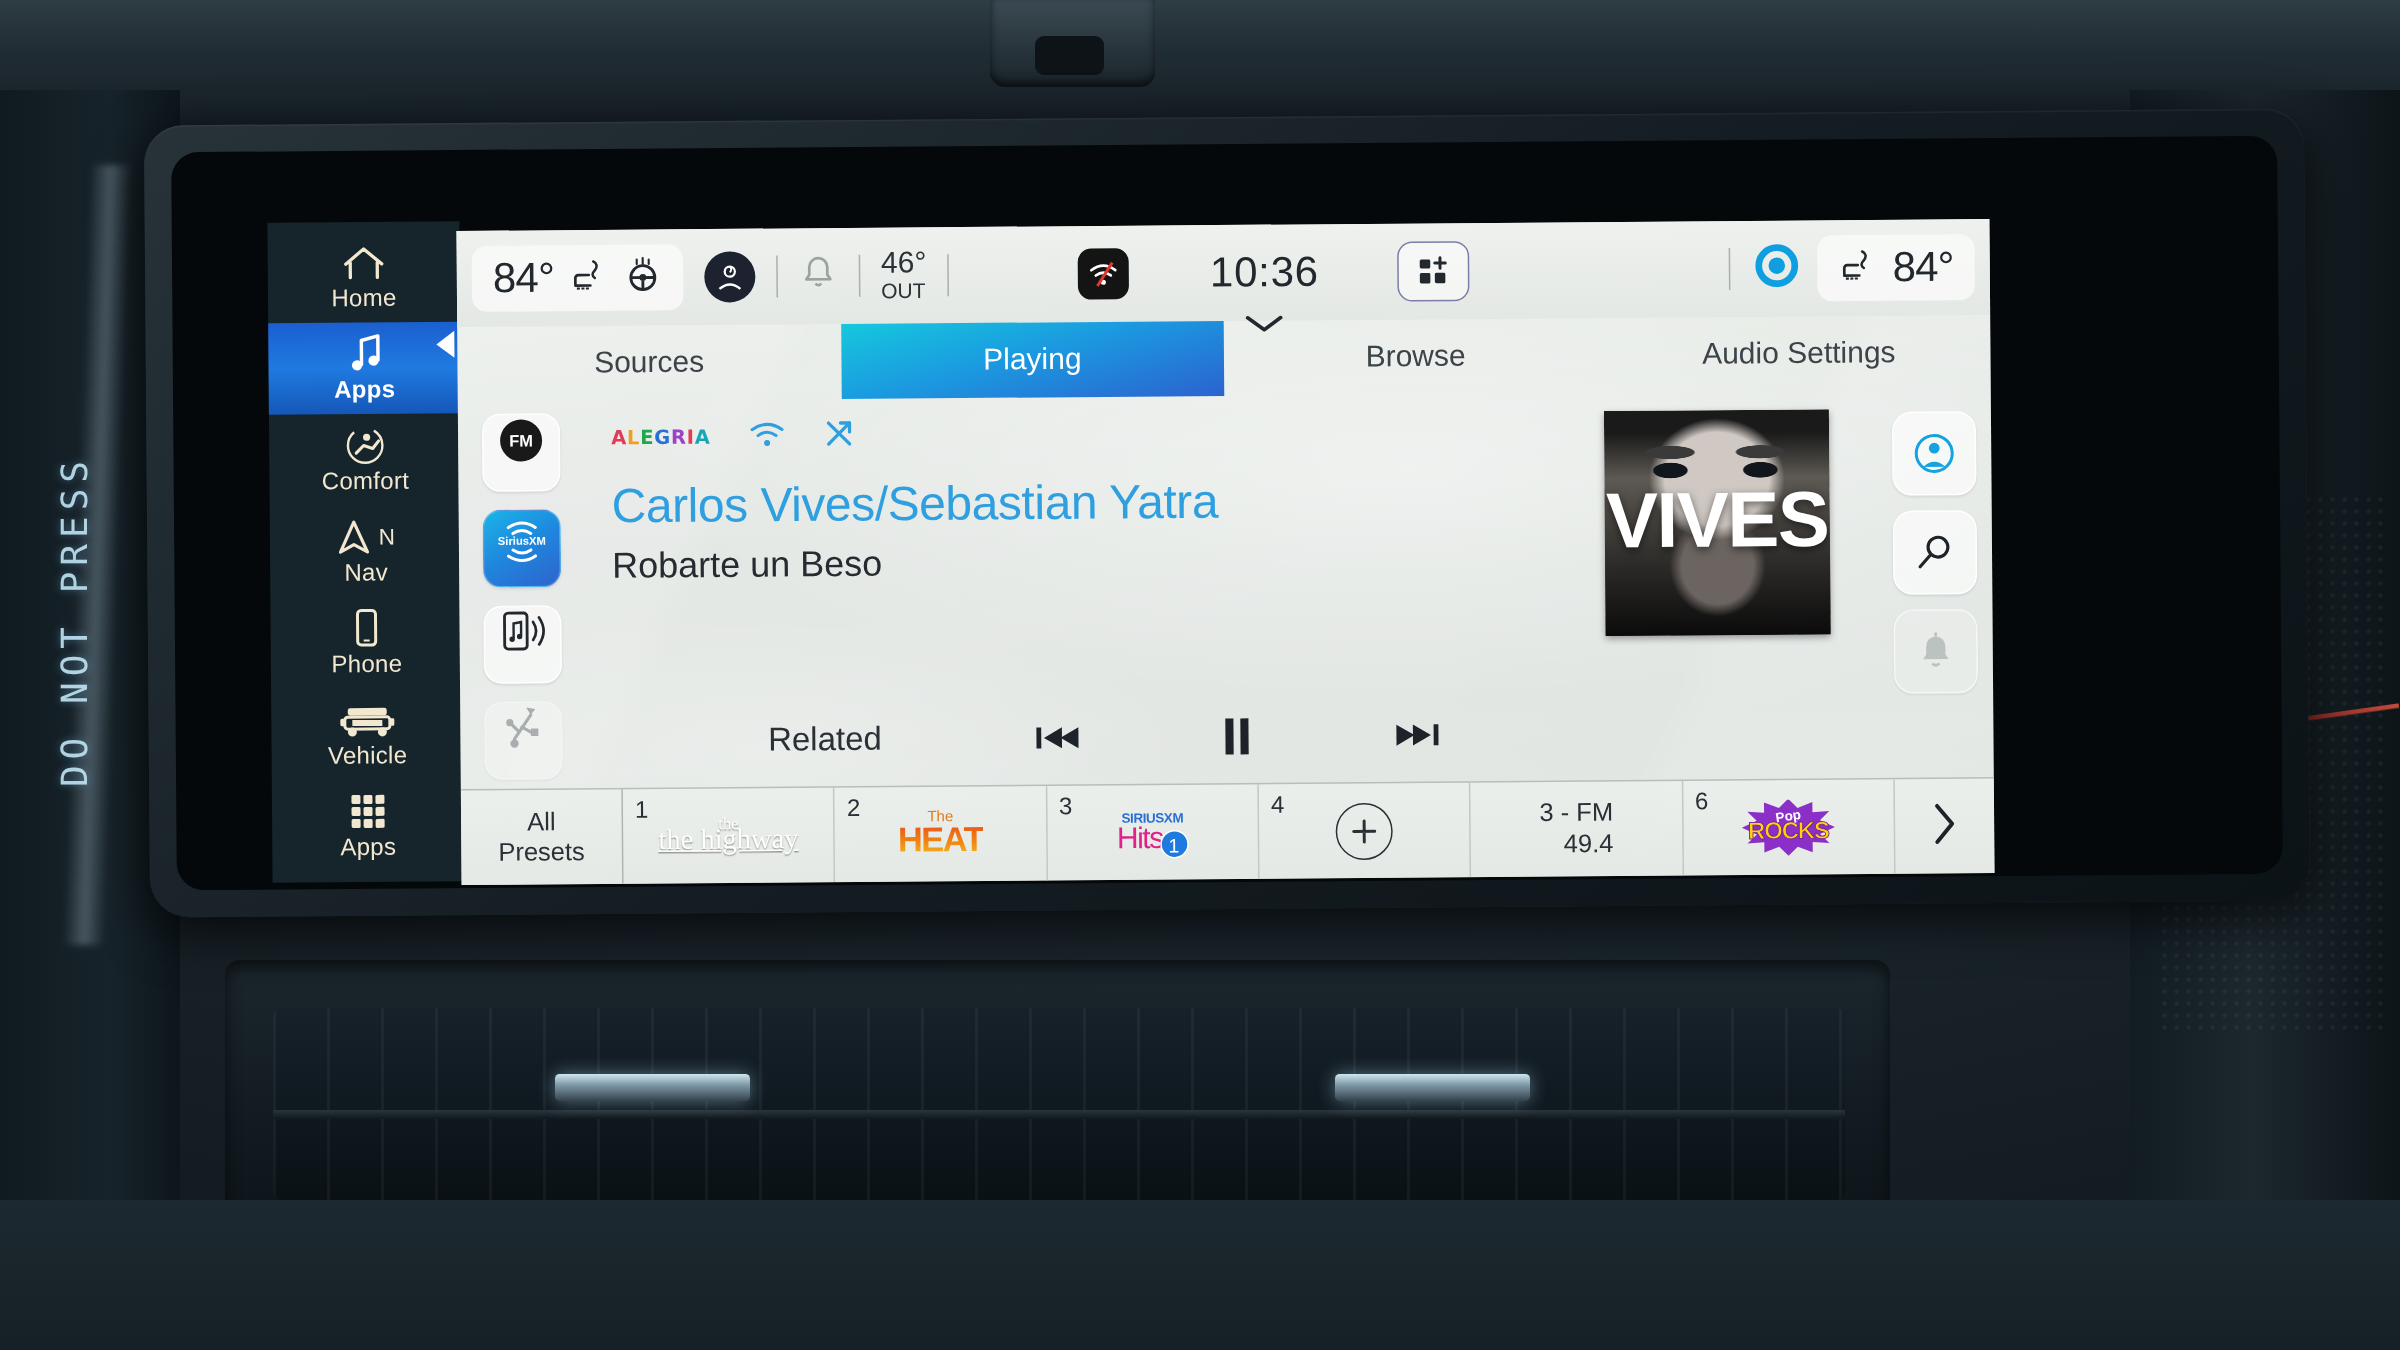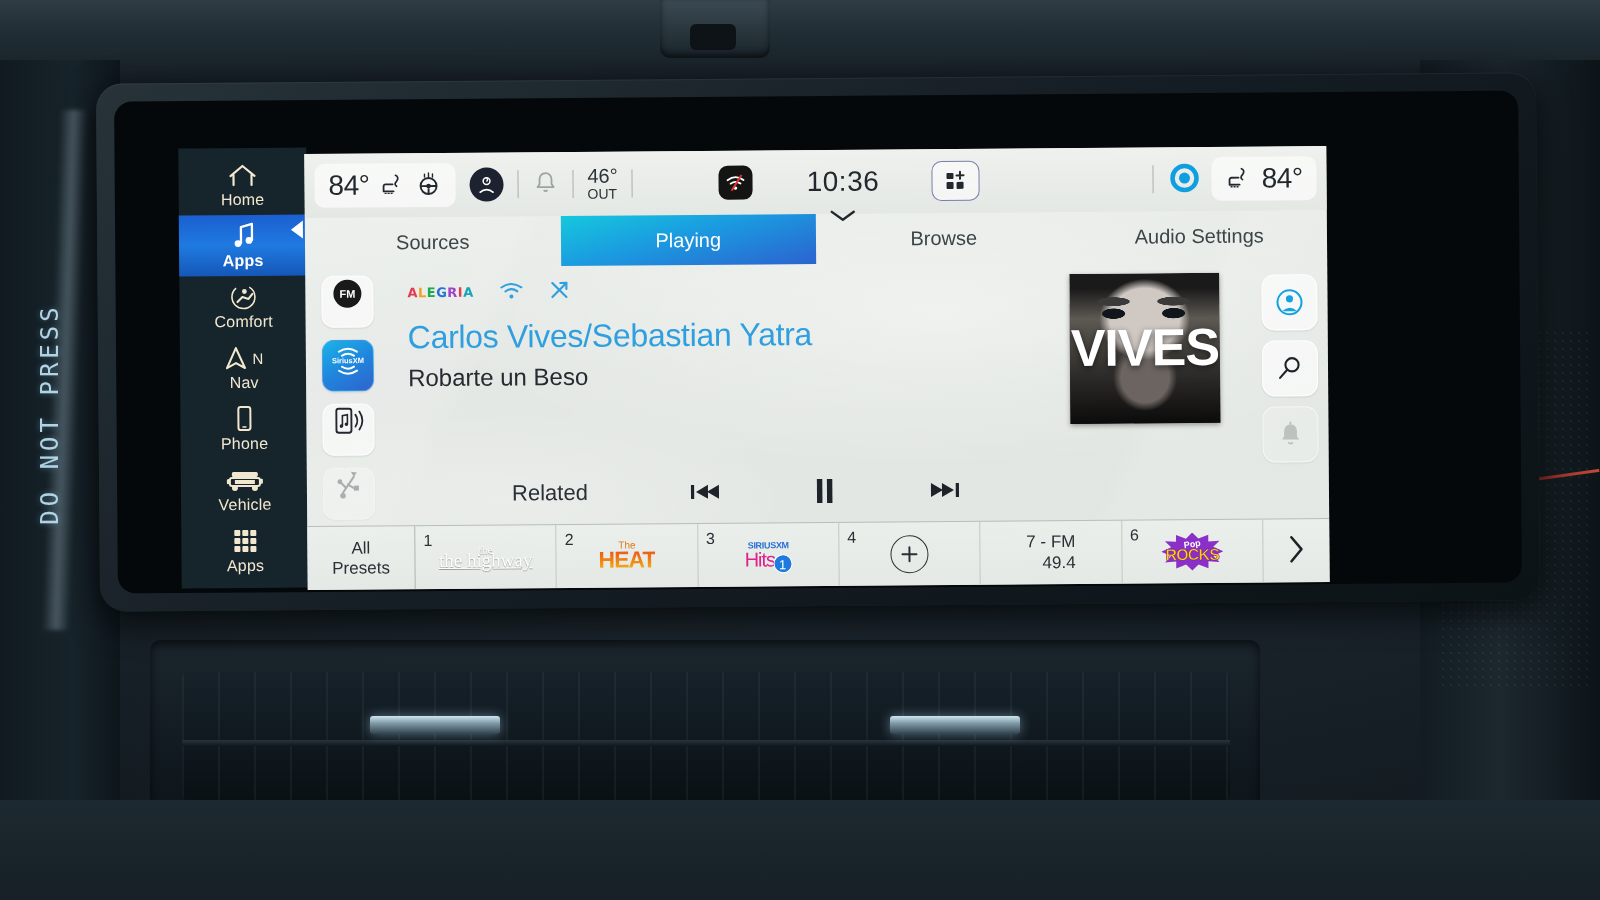--- a/index.html
+++ b/index.html
@@ -757,21 +757,21 @@
         <span class="num">4</span>
         <div class="plus-btn">
           <svg width="22" height="22" viewBox="0 0 22 22">
               <path d="M11 4 v14 M4 11 h14" stroke="#2a3036" stroke-width="2" stroke-linecap="round"></path>
             </svg>
         </div>
       </div>
 
       <div class="preset">
         <div class="fm-preset">
-          <span>7 - FM</span>
+          <span>3 - FM</span>
           <span class="freq">49.4</span>
         </div>
       </div>
 
       <div class="preset">
         <span class="num">6</span>
         <div class="logo-rocks">
           <div class="rocks-burst"></div>
           <div class="rocks-txt">
             <span class="pop">Pop</span>

